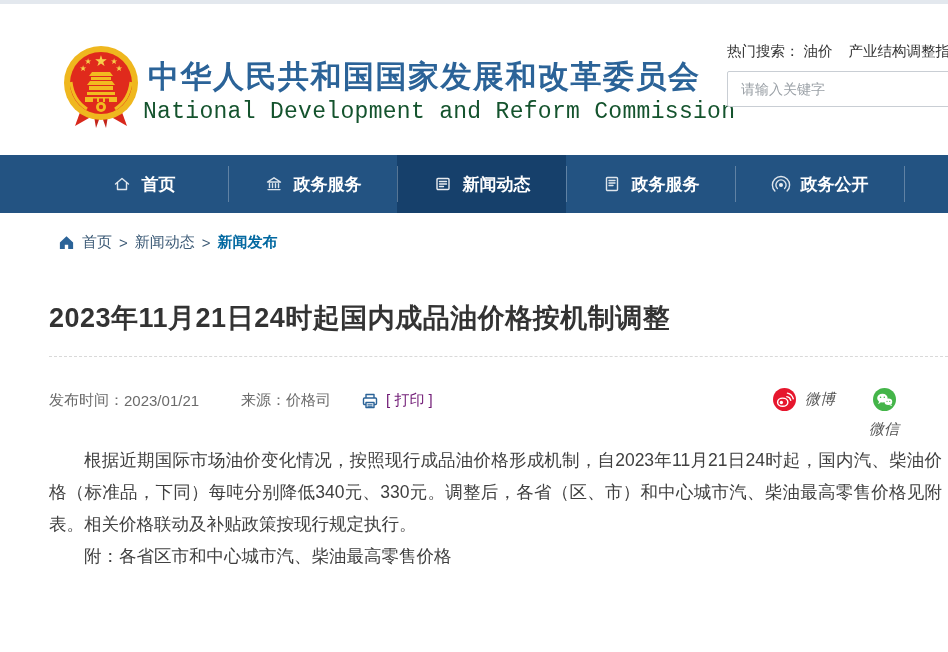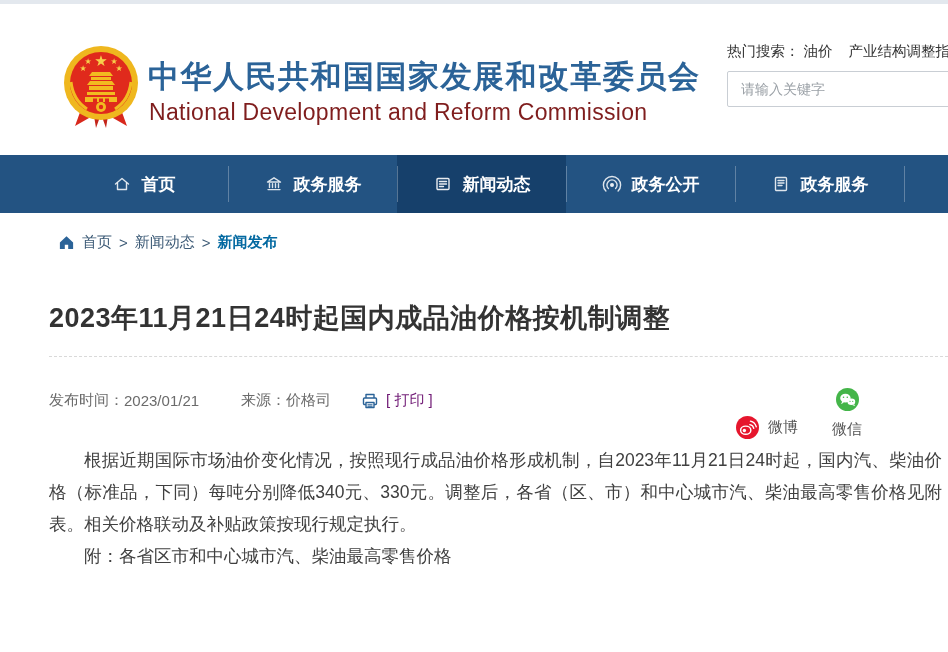--- a/index.html
+++ b/index.html
@@ -3,22 +3,22 @@
 <meta charset="utf-8">
 <style>
   html,body{margin:0;padding:0;background:#fff;}
   #screen{position:relative;width:948px;height:652px;overflow:hidden;background:#fff;
     font-family:"Liberation Sans","DejaVu Sans",sans-serif;}
   .topline{position:absolute;left:0;top:0;width:100%;height:4px;background:#e3e8ee;}
   
   .emblem{position:absolute;left:60px;top:44px;width:82px;height:88px;}
   .site-title-zh{position:absolute;left:148px;top:56px;font-size:31px;font-weight:bold;
     color:#2b6398;letter-spacing:1.5px;white-space:nowrap;}
-  .site-title-en{position:absolute;left:149px;top:99px;font-size:23px;color:#7f1d1d;
-    letter-spacing:0.3px;white-space:nowrap;}
+  .site-title-en{position:absolute;left:143px;top:99px;font-size:23px;color:#14532d;
+    letter-spacing:0.3px;white-space:nowrap;font-family:Liberation Mono, monospace;}
   .hotsearch{position:absolute;left:727px;top:42px;width:221px;height:22px;overflow:hidden;
     white-space:nowrap;font-size:14.5px;color:#333;}
   .hotsearch a{color:#333;text-decoration:none;margin-right:12px;cursor:pointer;}
   .searchbox{position:absolute;left:727px;top:71px;width:252px;height:36px;box-sizing:border-box;
     border:1px solid #c9ced4;border-radius:2px;background:#fff;}
   .searchbox input{border:0;outline:0;width:100%;height:100%;box-sizing:border-box;
     padding:0 0 0 13px;font-size:14px;color:#333;background:transparent;
     font-family:"Liberation Sans","DejaVu Sans",sans-serif;}
   .searchbox input::placeholder{color:#9aa0a6;}
   
@@ -39,22 +39,22 @@
   .breadcrumb .current{font-weight:bold;color:#0369a1;}
   
   .article-title{position:absolute;left:49px;top:300px;width:893px;font-size:27px;
     font-weight:bold;color:#333;letter-spacing:0.5px;}
   .dashline{position:absolute;left:49px;top:356px;right:0;border-top:1px dashed #d9d9d9;}
   .meta{position:absolute;left:49px;top:391px;display:flex;align-items:center;
     font-size:15px;color:#6b6b6b;}
   .meta .gap-lg{margin-left:42px;}
   .meta .gap-md{margin-left:30px;}
   .print{display:flex;align-items:center;gap:7px;color:#701a75;cursor:pointer;}
-  .share{position:absolute;left:736px;top:388px;display:flex;align-items:flex-end;
-    font-size:15px;color:#555;}
+  .share{position:absolute;left:773px;top:388px;display:flex;align-items:flex-start;
+    font-size:15px;color:#555;font-style:italic;}
   .share .btn{display:flex;align-items:center;gap:9px;cursor:pointer;}
   .share .btn + .btn{margin-left:34px;flex-direction:column;}
   
   .article-body{position:absolute;left:49px;top:444px;width:893px;font-size:17.5px;
     color:#404040;line-height:32px;text-align:justify;}
   .article-body p{margin:0;text-indent:2em;}
 </style>
 </head>
 <body>
 
@@ -119,32 +119,32 @@
     </div>
     <div class="nav-item active">
       <svg width="20" height="20" viewBox="0 0 20 20" fill="none" stroke="rgba(255,255,255,0.9)" stroke-width="1.4" stroke-linecap="round" stroke-linejoin="round">
         <rect x="4" y="4.5" width="12" height="11" rx="1"></rect>
         <path d="M6.5 7.5 H13.5 M6.5 10 H13.5 M6.5 12.5 H10.5"></path>
       </svg>
       <span>新闻动态</span>
     </div>
     <div class="nav-item">
       <svg width="20" height="20" viewBox="0 0 20 20" fill="none" stroke="rgba(255,255,255,0.85)" stroke-width="1.4" stroke-linecap="round" stroke-linejoin="round">
+        <rect x="4.5" y="3.5" width="11" height="13" rx="1"></rect>
+        <path d="M7 6.5 H13 M7 9 H13 M7 11.5 H11"></path>
+      </svg>
+      <span>政务服务</span>
+    </div>
+    <div class="nav-item">
+      <svg width="20" height="20" viewBox="0 0 20 20" fill="none" stroke="rgba(255,255,255,0.85)" stroke-width="1.4" stroke-linecap="round" stroke-linejoin="round">
         <circle cx="10" cy="11" r="2" fill="rgba(255,255,255,0.9)" stroke="none"></circle>
         <path d="M6.4 14.6 a5.1 5.1 0 1 1 7.2 0"></path>
         <path d="M3.9 17.1 a8.6 8.6 0 1 1 12.2 0"></path>
       </svg>
       <span>政务公开</span>
-    </div>
-    <div class="nav-item">
-      <svg width="20" height="20" viewBox="0 0 20 20" fill="none" stroke="rgba(255,255,255,0.85)" stroke-width="1.4" stroke-linecap="round" stroke-linejoin="round">
-        <rect x="4.5" y="3.5" width="11" height="13" rx="1"></rect>
-        <path d="M7 6.5 H13 M7 9 H13 M7 11.5 H11"></path>
-      </svg>
-      <span>政务服务</span>
     </div>
     <div class="nav-item">
       
     </div>
   </div>
 
   <div class="breadcrumb">
     <svg width="17" height="17" viewBox="0 0 18 18">
       <path d="M2 9 L9 2.5 L16 9 V16 H10.8 V11.3 H7.2 V16 H2 Z" fill="#2b6398"></path>
     </svg>

